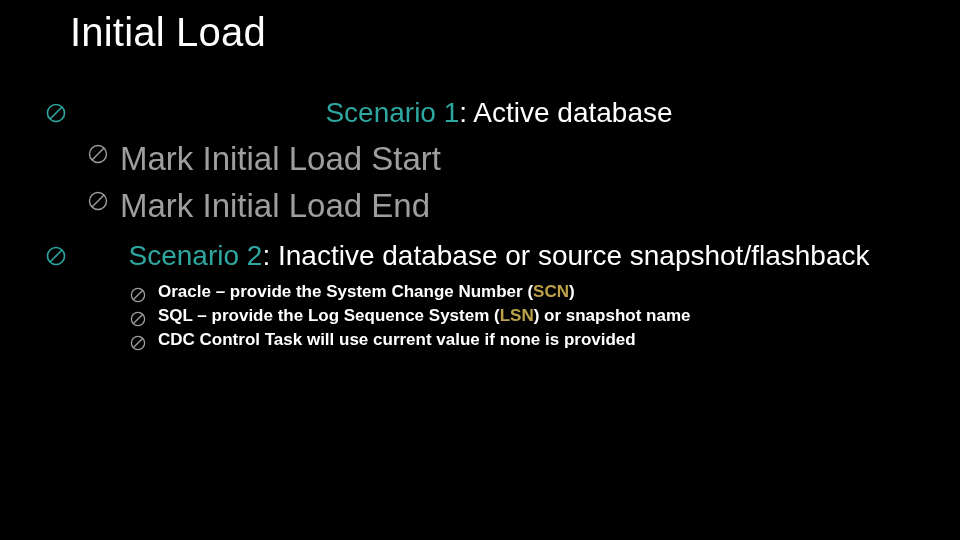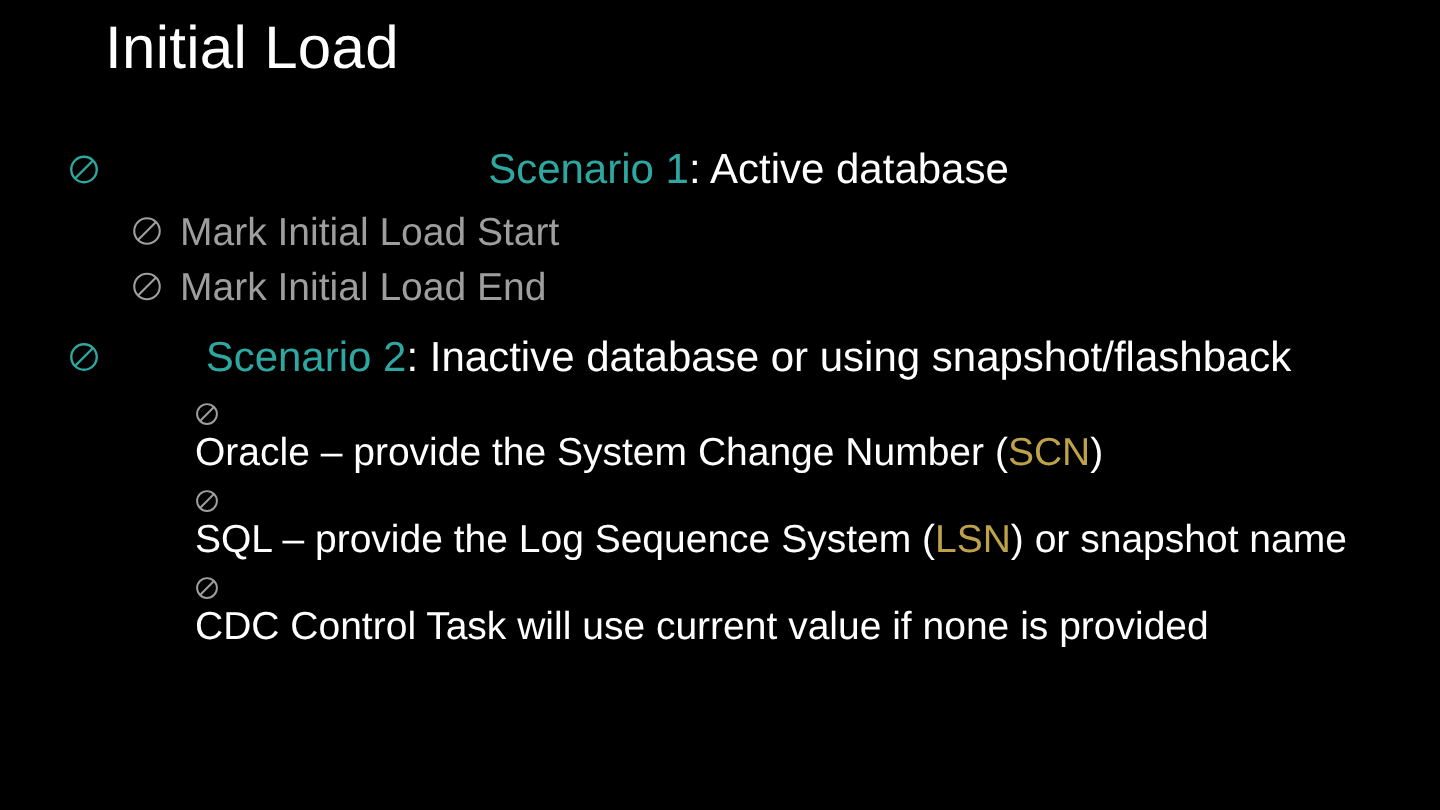--- a/index.html
+++ b/index.html
@@ -22,22 +22,22 @@
   .list-l2 { list-style: none; padding-left: 42px; }
   .list-l3 { list-style: none; padding-left: 42px; }
 
   .li { display: flex; align-items: flex-start; }
   .li .bullet { flex: 0 0 auto; margin-right: 12px; margin-top: 5px; }
   .li .txt { flex: 1 1 auto; }
 
   .bullet svg { display: block; }
 
   .l1-row { font-size: 28px; font-weight: 300; line-height: 1.3; margin-bottom: 6px; text-align: center; }
-  .l2-row { font-size: 26px; font-weight: 300; line-height: 1.35; margin-bottom: 2px; }
-  .l3-row { font-size: 26px; font-weight: 400; line-height: 1.35; margin-bottom: 1px; flex-direction: column; }
+  .l2-row { font-size: 33px; font-weight: 300; line-height: 1.35; margin-bottom: 2px; }
+  .l3-row { font-size: 17px; font-weight: 700; line-height: 1.35; margin-bottom: 1px; }
 
   .l1-row .bullet { margin-top: 8px; }
   .l2-row .bullet { margin-top: 7px; }
   .l3-row .bullet { margin-top: 6px; }
 
   .teal { color: #2ea7a0; }
   .grey { color: #9e9e9e; }
   .white { color: #fff; }
   .khaki { color: #bda24a; }
 
@@ -101,21 +101,21 @@
 
   <li class="gap"></li>
 
   <li class="li l1-row">
     <span class="bullet">
         <svg width="20" height="20">
           <use href="#b-teal"></use>
         </svg>
       </span>
     <span class="txt">
-      <span class="teal">Scenario 2</span><span class="white">: Inactive database or using snapshot/flashback</span>
+      <span class="teal">Scenario 2</span><span class="white">: Inactive database or source snapshot/flashback</span>
     </span>
   </li>
 
   <li>
     <ul class="list-l2">
 
 
       <li>
         <ul class="list-l3">
           <li class="li l3-row">

